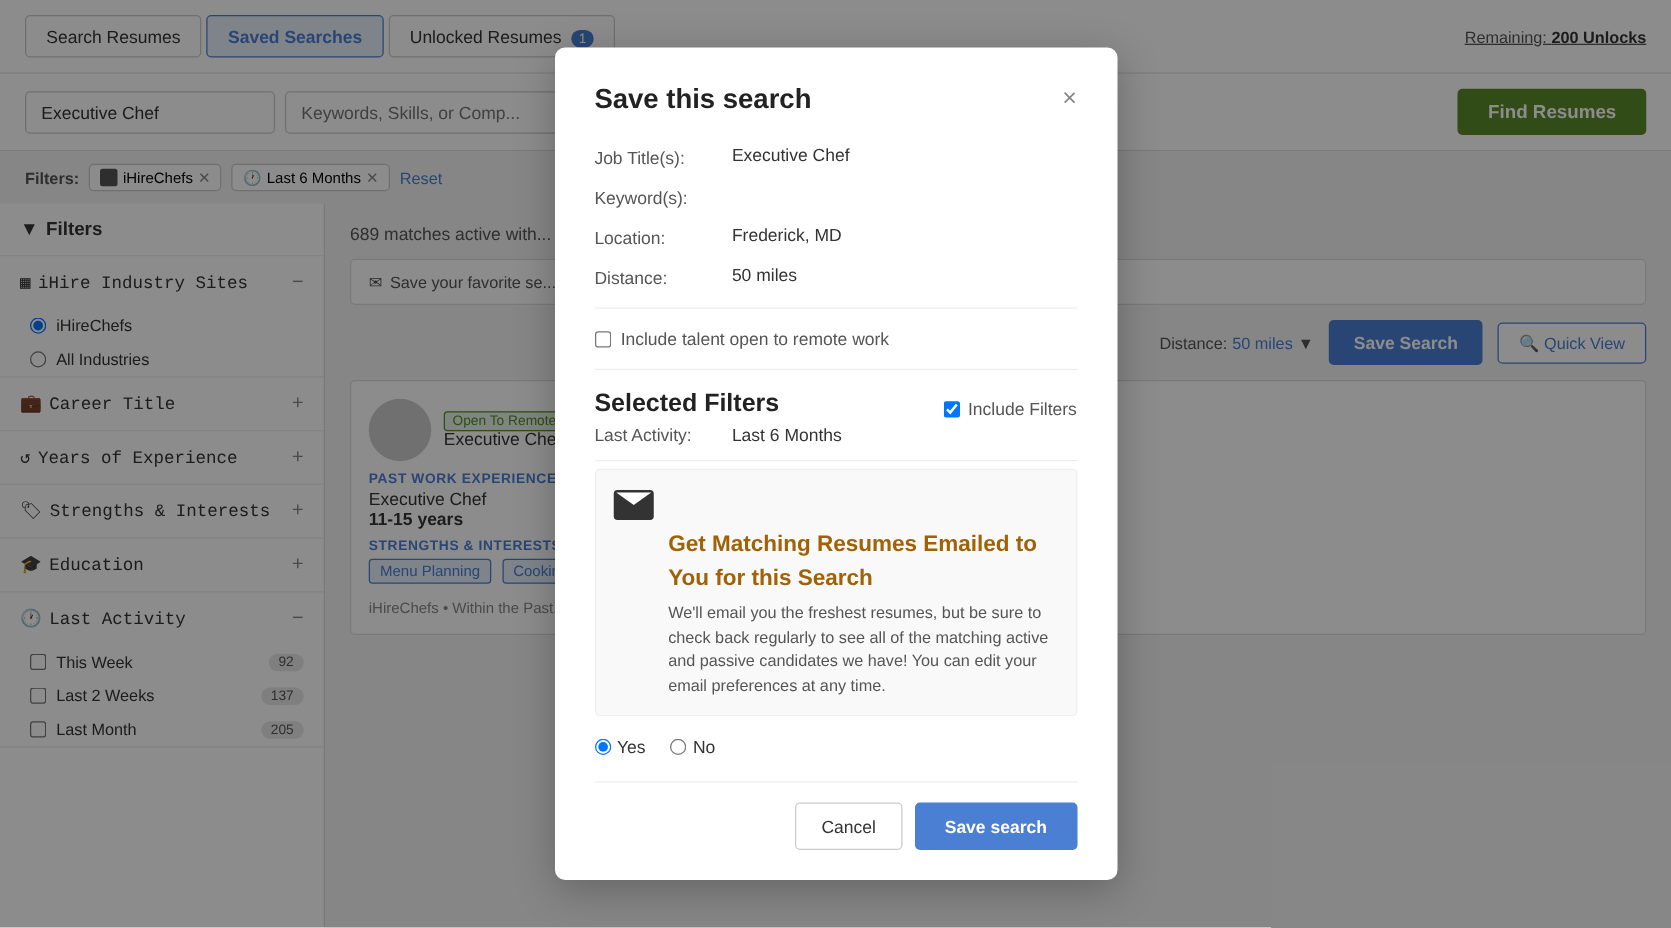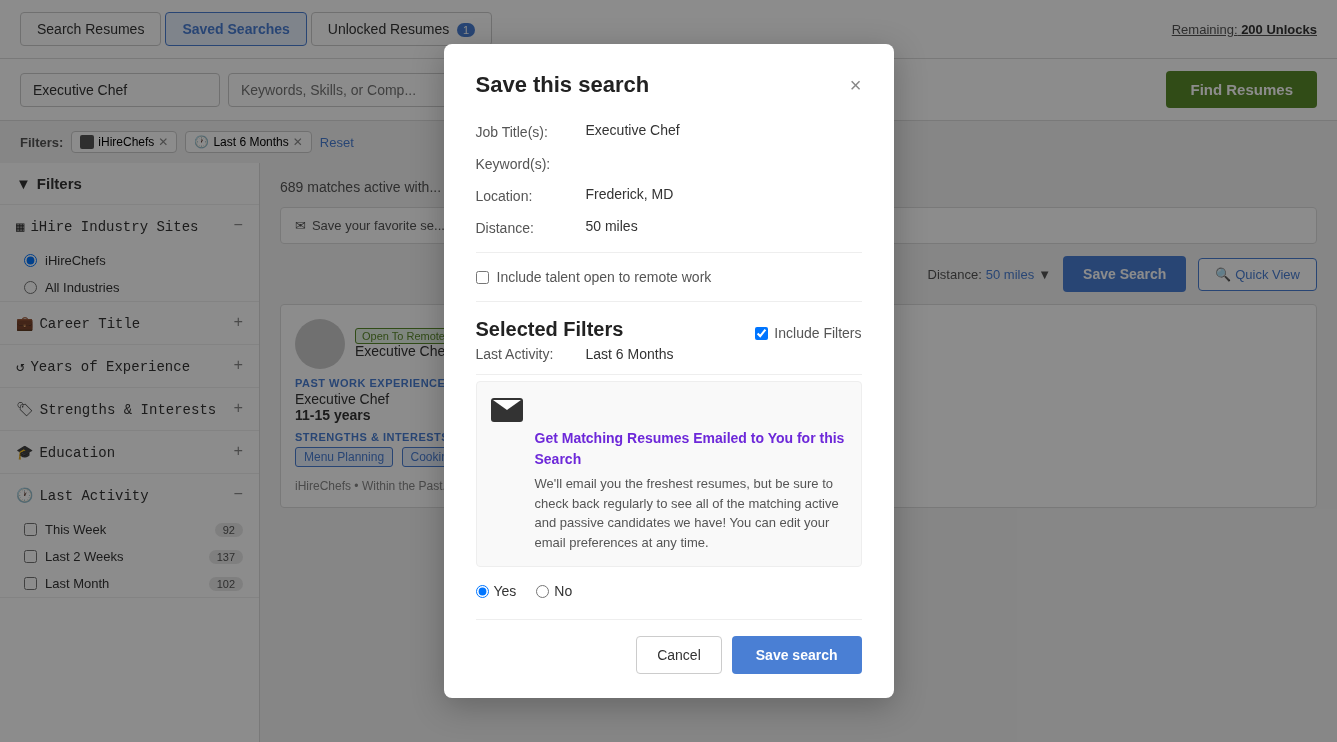--- a/index.html
+++ b/index.html
@@ -465,24 +465,24 @@
       border-top: 10px solid #fff;
       border-left: 14px solid transparent;
       border-right: 14px solid transparent;
     }
     .email-notif-text {
       font-size: 13px;
       color: #555;
       line-height: 1.5;
     }
     .email-notif-text strong {
-      color: #6d28d9;
+      color: #a16207;
       display: block;
       margin-bottom: 4px;
-      font-size: 14px;
+      font-size: 18px;
       margin-top: 32px;
     }
 
     .radio-row {
       display: flex;
       align-items: center;
       gap: 20px;
       margin-bottom: 20px;
       font-size: 14px;
       color: #333;
@@ -622,21 +622,21 @@
           <span class="count">92</span>
         </div>
         <div class="sidebar-item-check">
           <input type="checkbox" style="">
           <span>Last 2 Weeks</span>
           <span class="count">137</span>
         </div>
         <div class="sidebar-item-check">
           <input type="checkbox" style="">
           <span>Last Month</span>
-          <span class="count">102</span>
+          <span class="count">205</span>
         </div>
       </div>
     </div>
 
     <div class="content-area">
       <div class="content-summary">
         <span>689 matches active with...</span>
       </div>
 
       <div class="save-favorite-bar">

